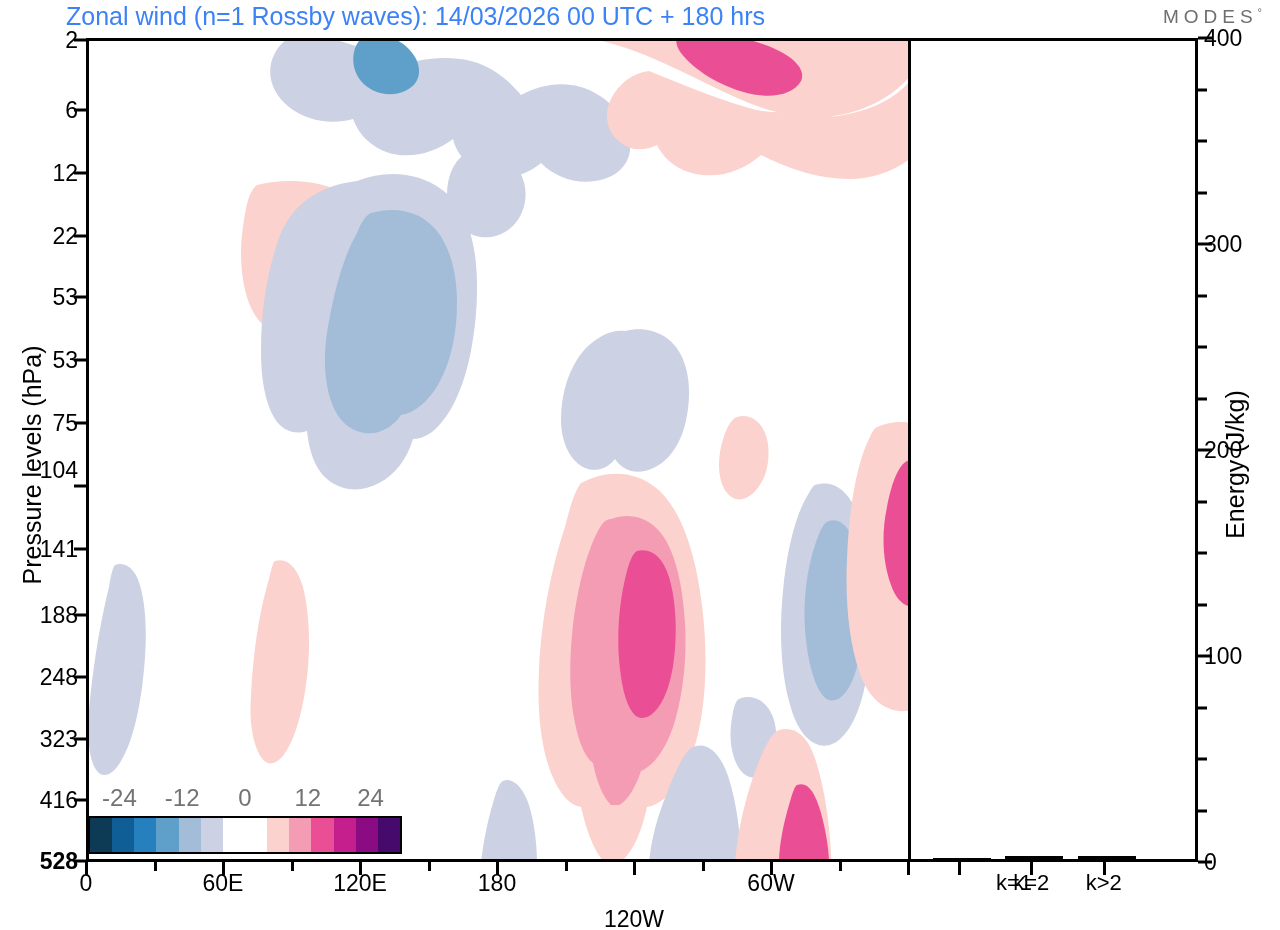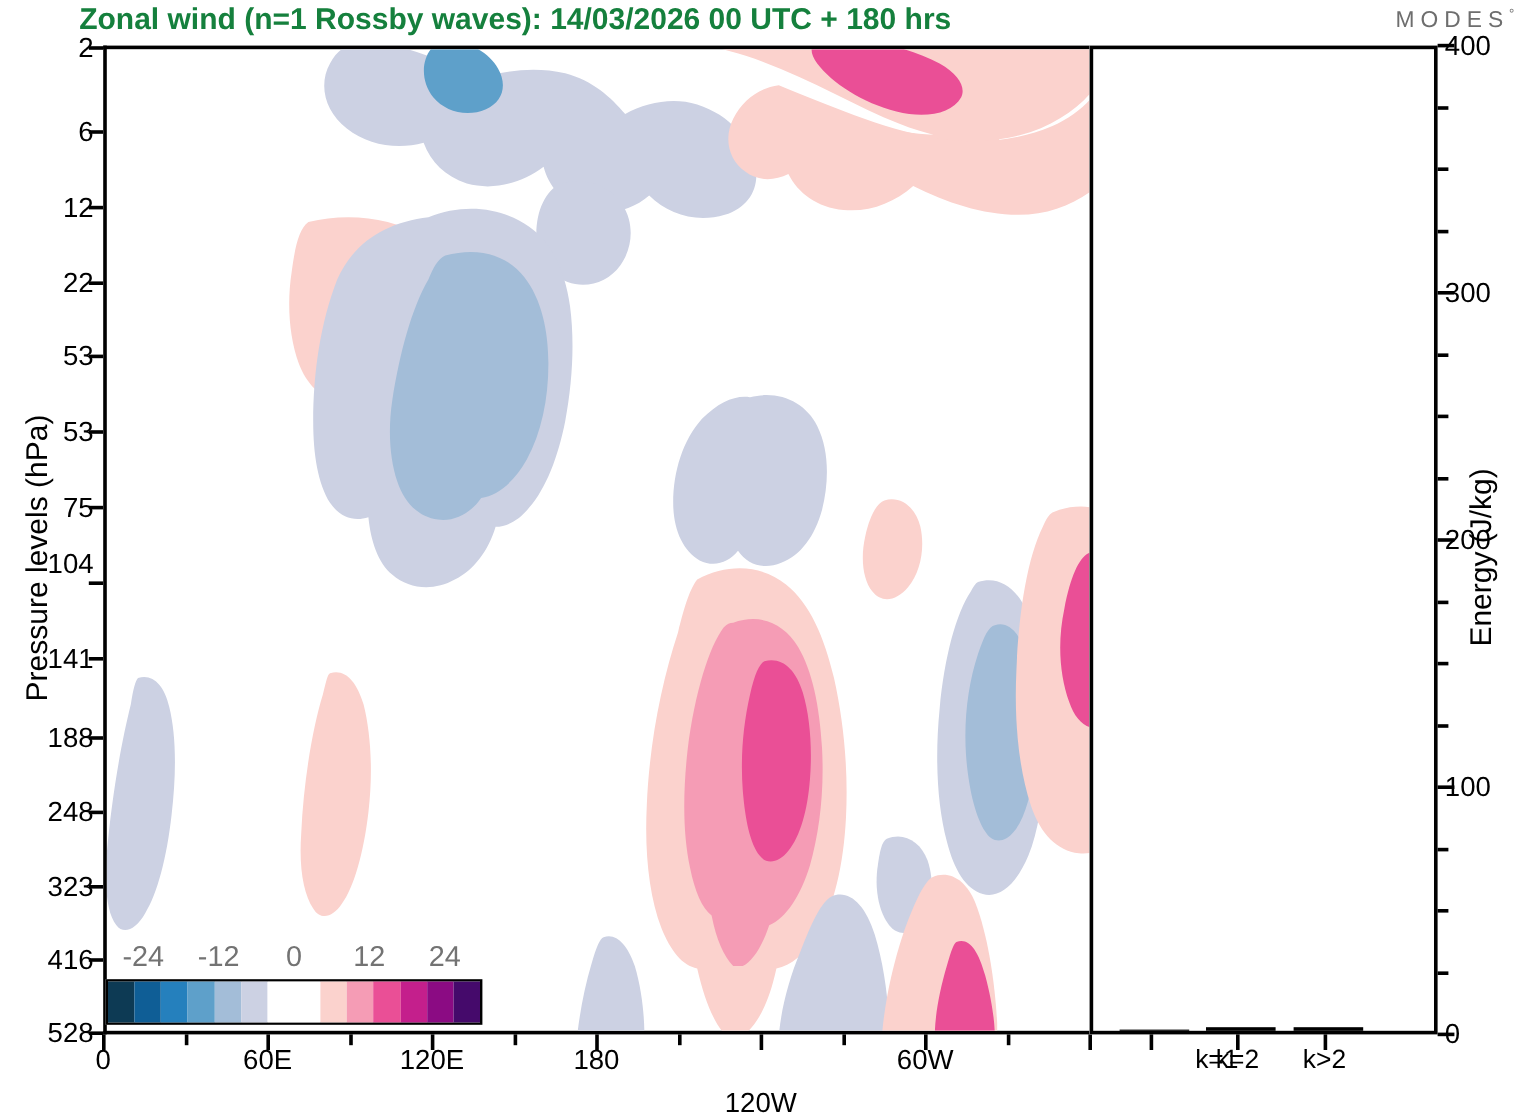--- a/index.html
+++ b/index.html
@@ -13,24 +13,23 @@
   #root {
     position: relative;
     width: 1280px; height: 930px;
     background: #ffffff;
   }
   
   #title {
     position: absolute;
     left: 66px; top: 2px;
     font-size: 25px;
-    color: #15803d;
+    color: #3b82f6;
     white-space: nowrap;
     letter-spacing: 0px;
-    font-weight: bold;
   }
   #modes-logo {
     position: absolute;
     right: 18px; top: 6px;
     font-size: 19px;
     color: #6e6e6e;
     letter-spacing: 5px;
     white-space: nowrap;
   }
   #modes-logo sup { font-size: 11px; letter-spacing: 0; }
@@ -216,21 +215,21 @@
       <div class="ytick ytick-left" style="top: 549px;">141</div>
       <div class="ymark" style="top: 549px;"></div>
       <div class="ytick ytick-left" style="top: 615px;">188</div>
       <div class="ymark" style="top: 615px;"></div>
       <div class="ytick ytick-left" style="top: 677px;">248</div>
       <div class="ymark" style="top: 677px;"></div>
       <div class="ytick ytick-left" style="top: 739px;">323</div>
       <div class="ymark" style="top: 739px;"></div>
       <div class="ytick ytick-left" style="top: 800px;">416</div>
       <div class="ymark" style="top: 800px;"></div>
-      <div class="ytick ytick-left" style="top: 861px;">528</div>
+      <div class="ytick ytick-left" style="top: 861px; font-weight: bold;">528</div>
       <div class="ymark" style="top: 861px;"></div>
     </div>
 
   <div id="mainpanel">
     <svg id="contour-svg" width="819" height="818" viewBox="0 0 819 818">
       <defs></defs>
       <g id="contour-shapes">
           <path d="M215,-6 C250,-4 285,10 305,26 C330,18 355,14 382,20 C405,26 420,40 432,54 C450,44 472,40 492,46 C520,55 535,75 540,95 C545,115 535,132 515,138 C492,145 468,138 452,122 C438,134 418,140 398,134 C380,128 368,114 364,98 C345,112 322,118 300,112 C282,106 270,94 264,78 C242,84 218,80 200,66 C182,52 176,30 186,12 C192,0 202,-6 215,-6 Z" fill="#ccd1e3"></path>
           <path d="M278,-8 C300,-8 318,2 326,16 C334,30 330,44 316,50 C300,57 282,52 272,40 C262,28 262,10 270,0 C272,-5 275,-8 278,-8 Z" fill="#5ea0ca"></path>
           <path d="M440,-8 C470,-10 505,-4 540,8 C585,24 625,48 660,62 C695,76 730,80 760,72 C790,64 812,48 825,30 L830,-10 L440,-8 Z M548,62 C566,78 590,92 620,100 C660,110 700,105 725,92 C740,84 748,72 748,62 C720,72 690,74 660,68 C626,61 592,48 560,36 C548,44 544,54 548,62 Z" fill="#fbd2cd"></path>

